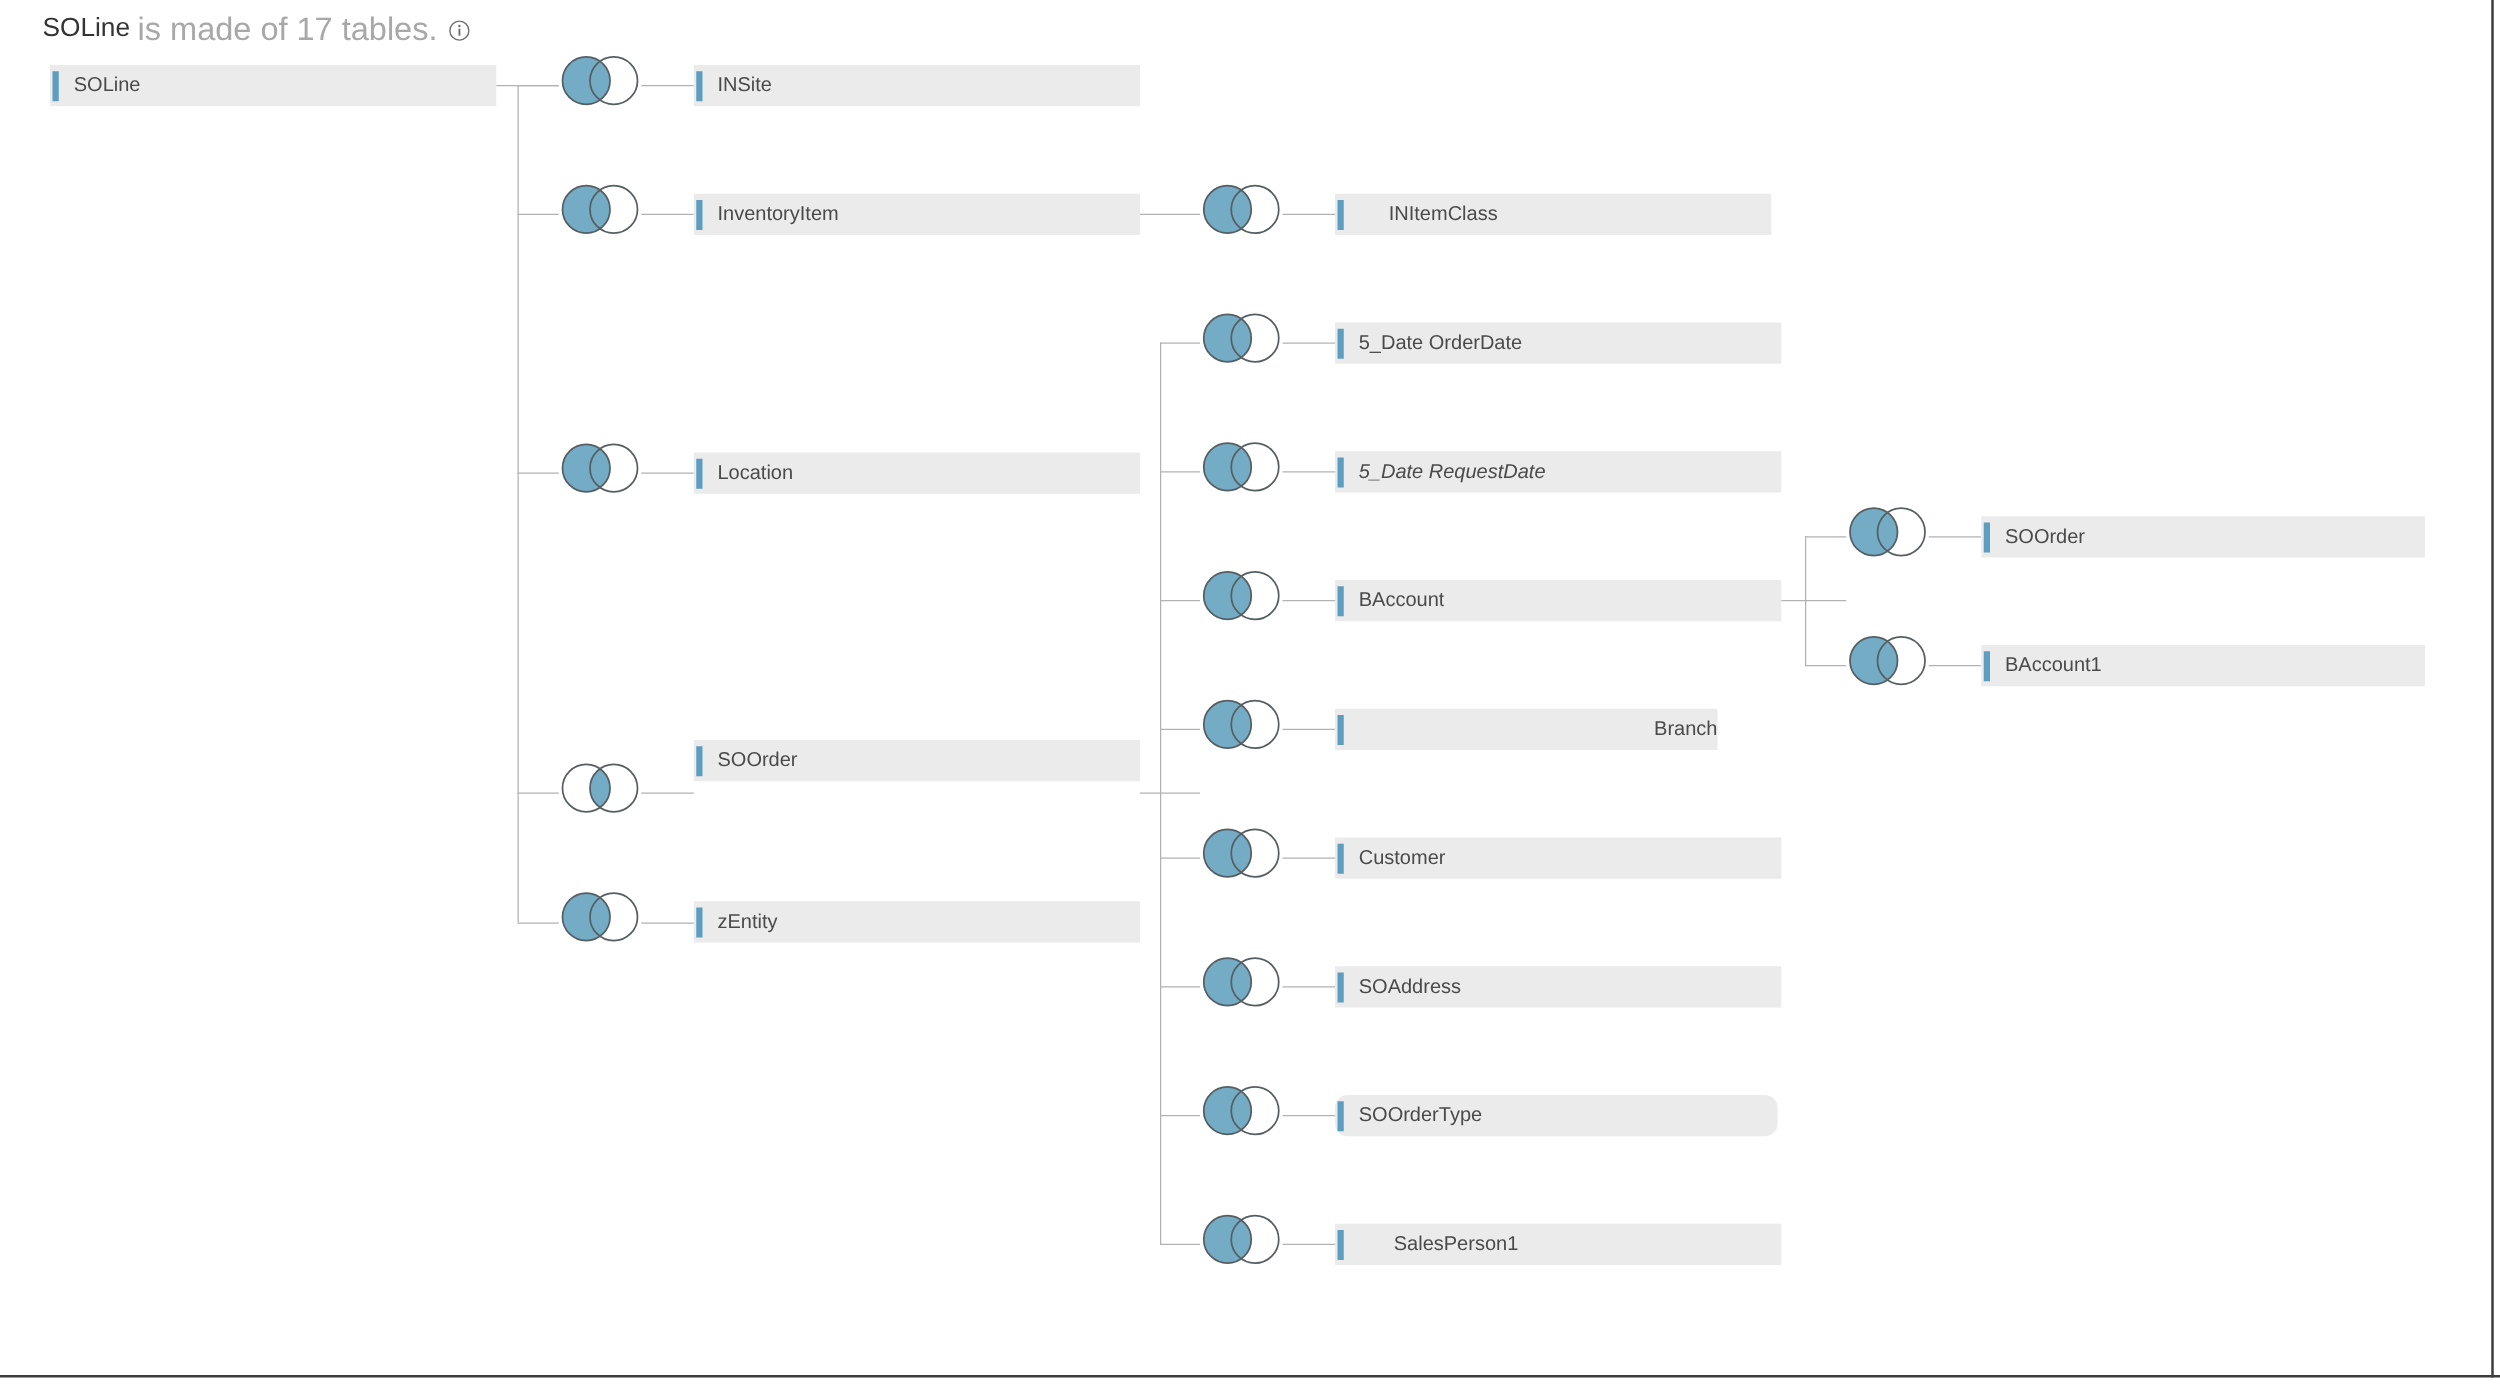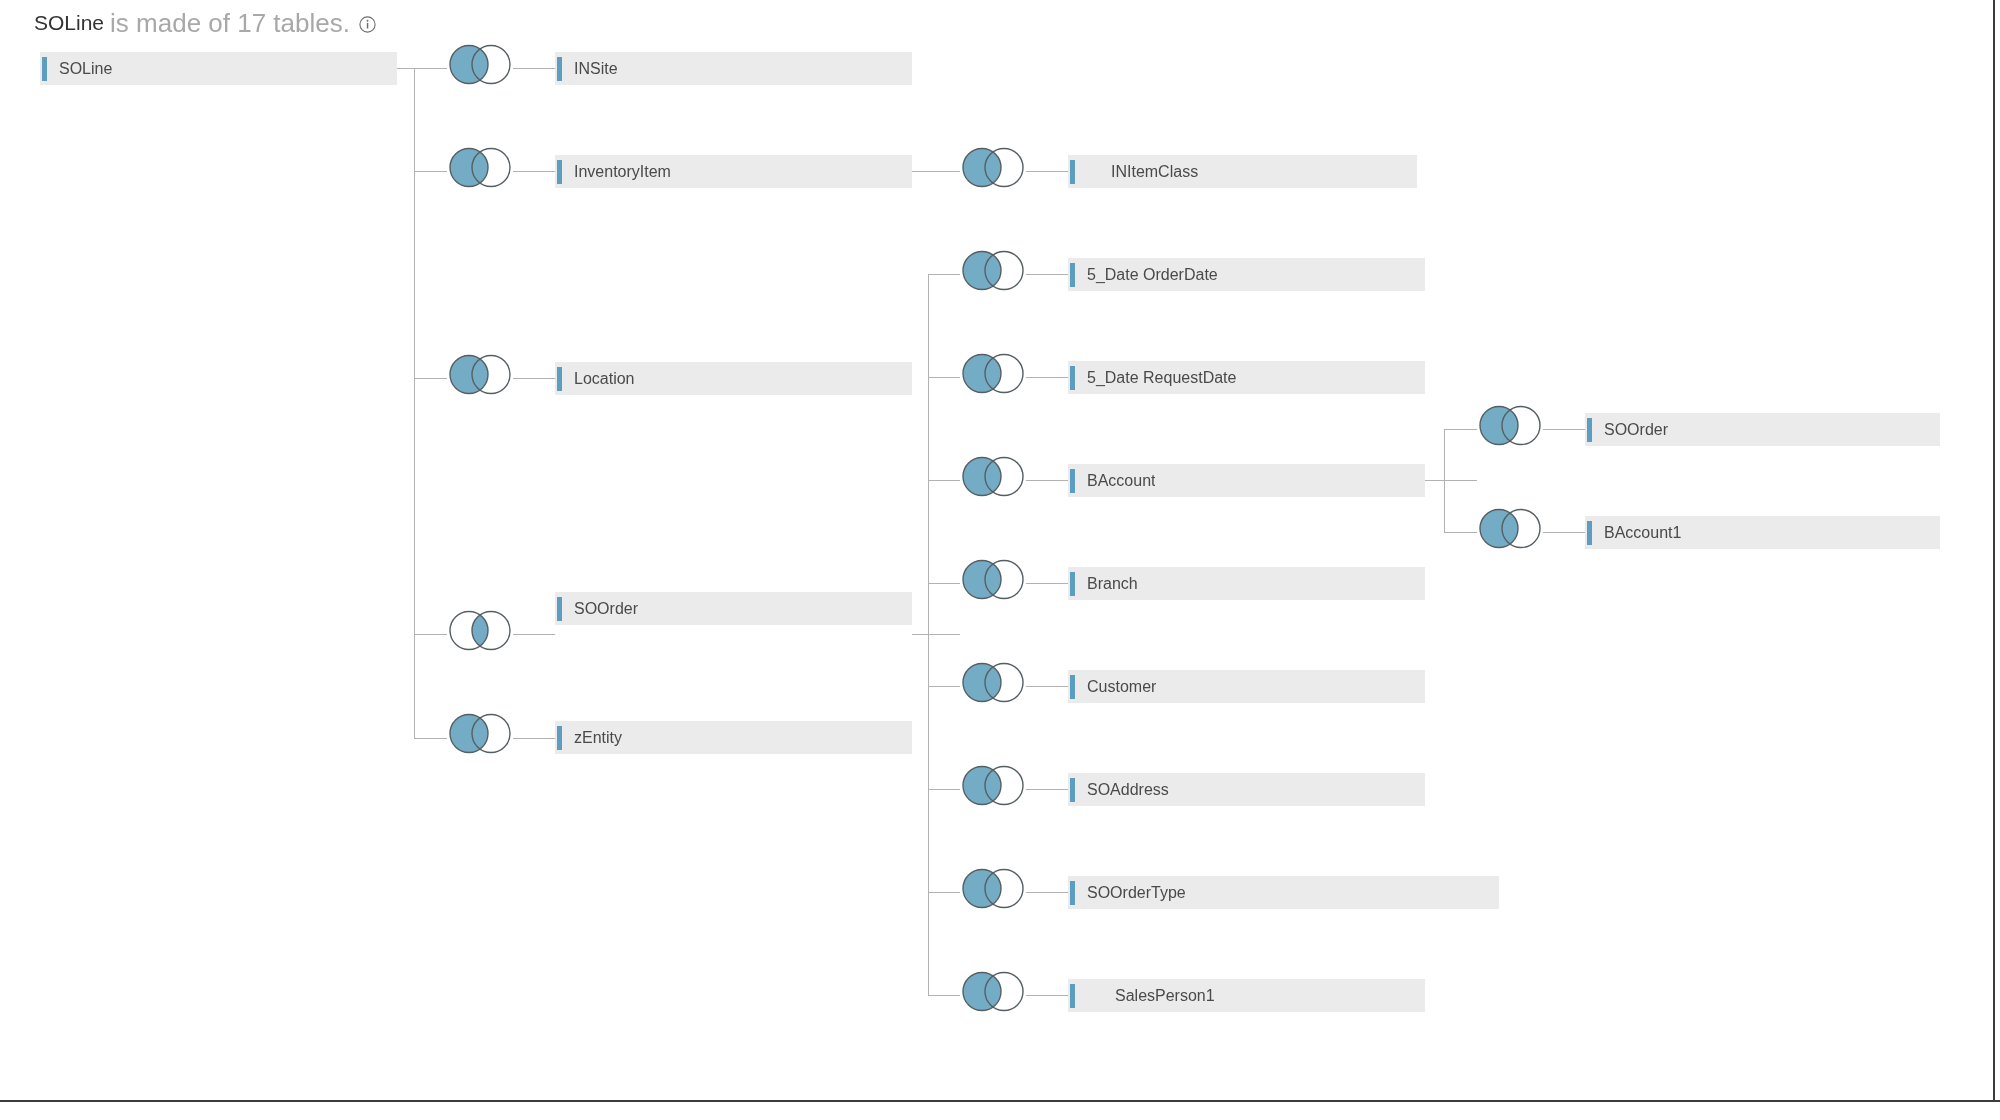--- a/index.html
+++ b/index.html
@@ -265,21 +265,21 @@
         <span class="pill-label">5_Date OrderDate</span>
       </div>
       <div class="join" style="left: 960px; top: 350px;">
         <svg width="66" height="47" viewBox="0 0 66 47">
           <path d="M44,23.5 m-19,0 a19,19 0 1,0 38,0 a19,19 0 1,0 -38,0" fill="#ffffff"></path>
           <path d="M22,23.5 m-19,0 a19,19 0 1,0 38,0 a19,19 0 1,0 -38,0" fill="#74acc5"></path>
           <path d="M44,23.5 m-19,0 a19,19 0 1,0 38,0 a19,19 0 1,0 -38,0" fill="none" stroke="#555f63" stroke-width="1.4"></path>
           <path d="M22,23.5 m-19,0 a19,19 0 1,0 38,0 a19,19 0 1,0 -38,0" fill="none" stroke="#555f63" stroke-width="1.4"></path>
         </svg>
       </div>
-      <div class="pill" style="left: 1068px; top: 361px; width: 357px;">
+      <div class="pill" style="left: 1068px; top: 361px; width: 357px; font-style: italic;">
         <span class="accent"></span>
         <span class="pill-label">5_Date RequestDate</span>
       </div>
       <div class="join" style="left: 960px; top: 453px;">
         <svg width="66" height="47" viewBox="0 0 66 47">
           <path d="M44,23.5 m-19,0 a19,19 0 1,0 38,0 a19,19 0 1,0 -38,0" fill="#ffffff"></path>
           <path d="M22,23.5 m-19,0 a19,19 0 1,0 38,0 a19,19 0 1,0 -38,0" fill="#74acc5"></path>
           <path d="M44,23.5 m-19,0 a19,19 0 1,0 38,0 a19,19 0 1,0 -38,0" fill="none" stroke="#555f63" stroke-width="1.4"></path>
           <path d="M22,23.5 m-19,0 a19,19 0 1,0 38,0 a19,19 0 1,0 -38,0" fill="none" stroke="#555f63" stroke-width="1.4"></path>
         </svg>
@@ -289,21 +289,21 @@
         <span class="pill-label">BAccount</span>
       </div>
       <div class="join" style="left: 960px; top: 556px;">
         <svg width="66" height="47" viewBox="0 0 66 47">
           <path d="M44,23.5 m-19,0 a19,19 0 1,0 38,0 a19,19 0 1,0 -38,0" fill="#ffffff"></path>
           <path d="M22,23.5 m-19,0 a19,19 0 1,0 38,0 a19,19 0 1,0 -38,0" fill="#74acc5"></path>
           <path d="M44,23.5 m-19,0 a19,19 0 1,0 38,0 a19,19 0 1,0 -38,0" fill="none" stroke="#555f63" stroke-width="1.4"></path>
           <path d="M22,23.5 m-19,0 a19,19 0 1,0 38,0 a19,19 0 1,0 -38,0" fill="none" stroke="#555f63" stroke-width="1.4"></path>
         </svg>
       </div>
-      <div class="pill" style="left: 1068px; top: 567px; width: 357px;">
+      <div class="pill" style="left: 1068px; top: 567px; width: 306px; justify-content: space-between;">
         <span class="accent"></span>
         <span class="pill-label">Branch</span>
       </div>
       <div class="join" style="left: 960px; top: 659px;">
         <svg width="66" height="47" viewBox="0 0 66 47">
           <path d="M44,23.5 m-19,0 a19,19 0 1,0 38,0 a19,19 0 1,0 -38,0" fill="#ffffff"></path>
           <path d="M22,23.5 m-19,0 a19,19 0 1,0 38,0 a19,19 0 1,0 -38,0" fill="#74acc5"></path>
           <path d="M44,23.5 m-19,0 a19,19 0 1,0 38,0 a19,19 0 1,0 -38,0" fill="none" stroke="#555f63" stroke-width="1.4"></path>
           <path d="M22,23.5 m-19,0 a19,19 0 1,0 38,0 a19,19 0 1,0 -38,0" fill="none" stroke="#555f63" stroke-width="1.4"></path>
         </svg>
@@ -325,21 +325,21 @@
         <span class="pill-label">SOAddress</span>
       </div>
       <div class="join" style="left: 960px; top: 865px;">
         <svg width="66" height="47" viewBox="0 0 66 47">
           <path d="M44,23.5 m-19,0 a19,19 0 1,0 38,0 a19,19 0 1,0 -38,0" fill="#ffffff"></path>
           <path d="M22,23.5 m-19,0 a19,19 0 1,0 38,0 a19,19 0 1,0 -38,0" fill="#74acc5"></path>
           <path d="M44,23.5 m-19,0 a19,19 0 1,0 38,0 a19,19 0 1,0 -38,0" fill="none" stroke="#555f63" stroke-width="1.4"></path>
           <path d="M22,23.5 m-19,0 a19,19 0 1,0 38,0 a19,19 0 1,0 -38,0" fill="none" stroke="#555f63" stroke-width="1.4"></path>
         </svg>
       </div>
-      <div class="pill" style="left: 1068px; top: 876px; width: 431px;">
+      <div class="pill" style="left: 1068px; top: 876px; width: 354px; border-radius: 10px;">
         <span class="accent"></span>
         <span class="pill-label">SOOrderType</span>
       </div>
       <div class="join" style="left: 960px; top: 968px;">
         <svg width="66" height="47" viewBox="0 0 66 47">
           <path d="M44,23.5 m-19,0 a19,19 0 1,0 38,0 a19,19 0 1,0 -38,0" fill="#ffffff"></path>
           <path d="M22,23.5 m-19,0 a19,19 0 1,0 38,0 a19,19 0 1,0 -38,0" fill="#74acc5"></path>
           <path d="M44,23.5 m-19,0 a19,19 0 1,0 38,0 a19,19 0 1,0 -38,0" fill="none" stroke="#555f63" stroke-width="1.4"></path>
           <path d="M22,23.5 m-19,0 a19,19 0 1,0 38,0 a19,19 0 1,0 -38,0" fill="none" stroke="#555f63" stroke-width="1.4"></path>
         </svg>

